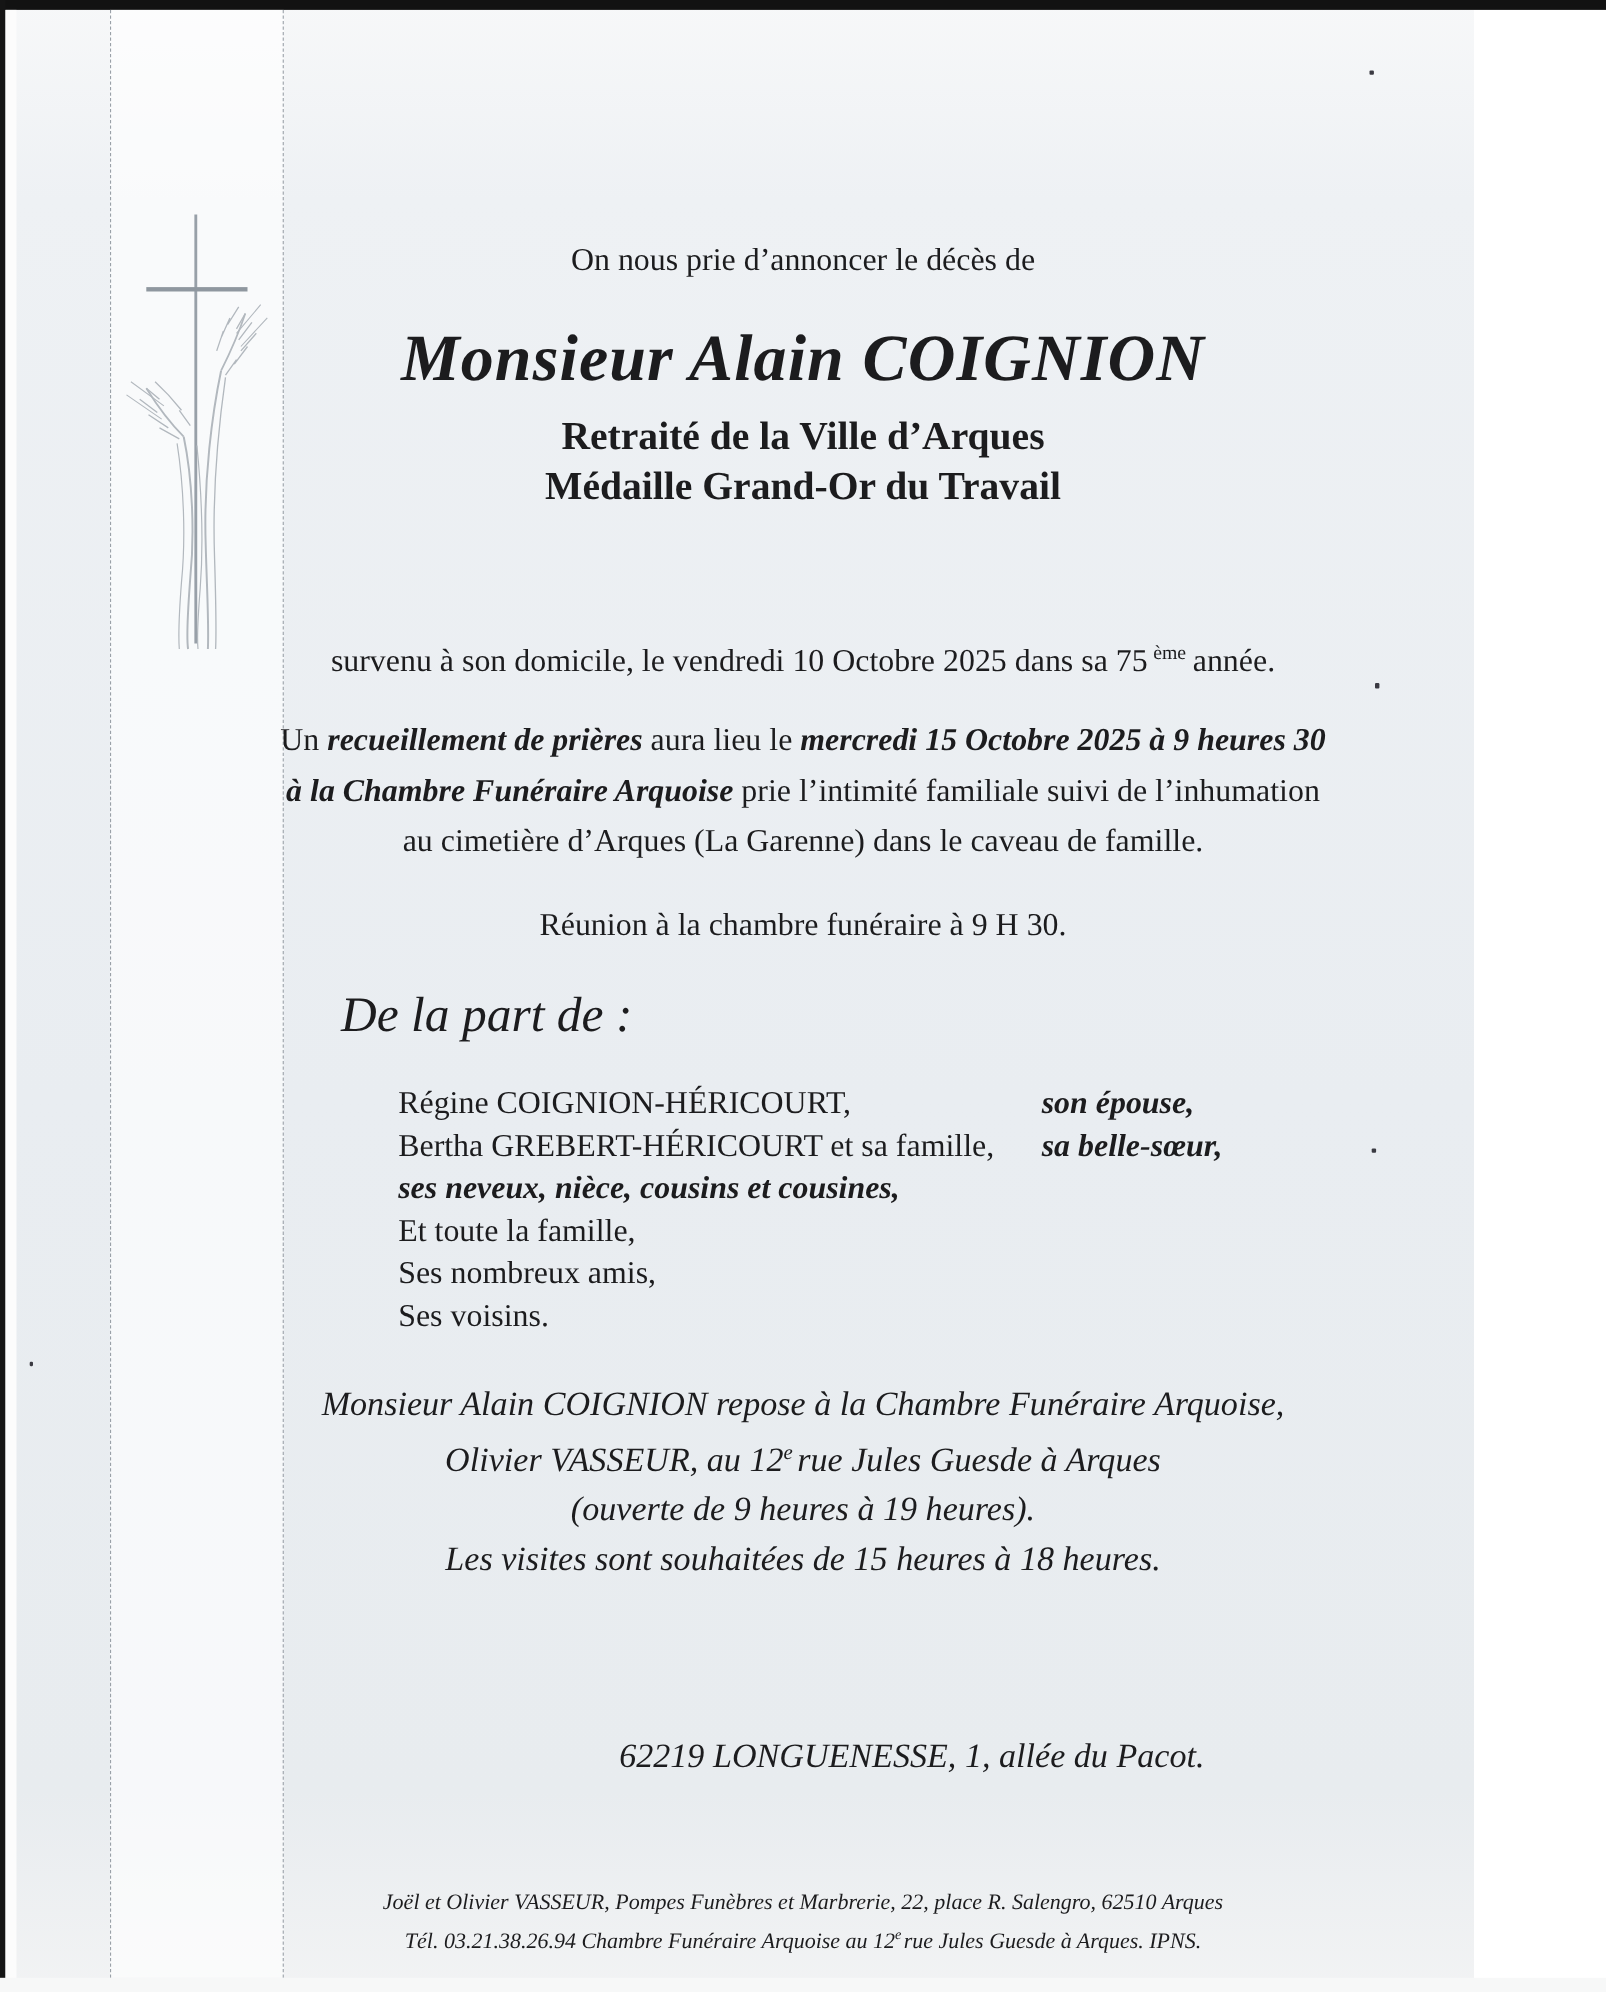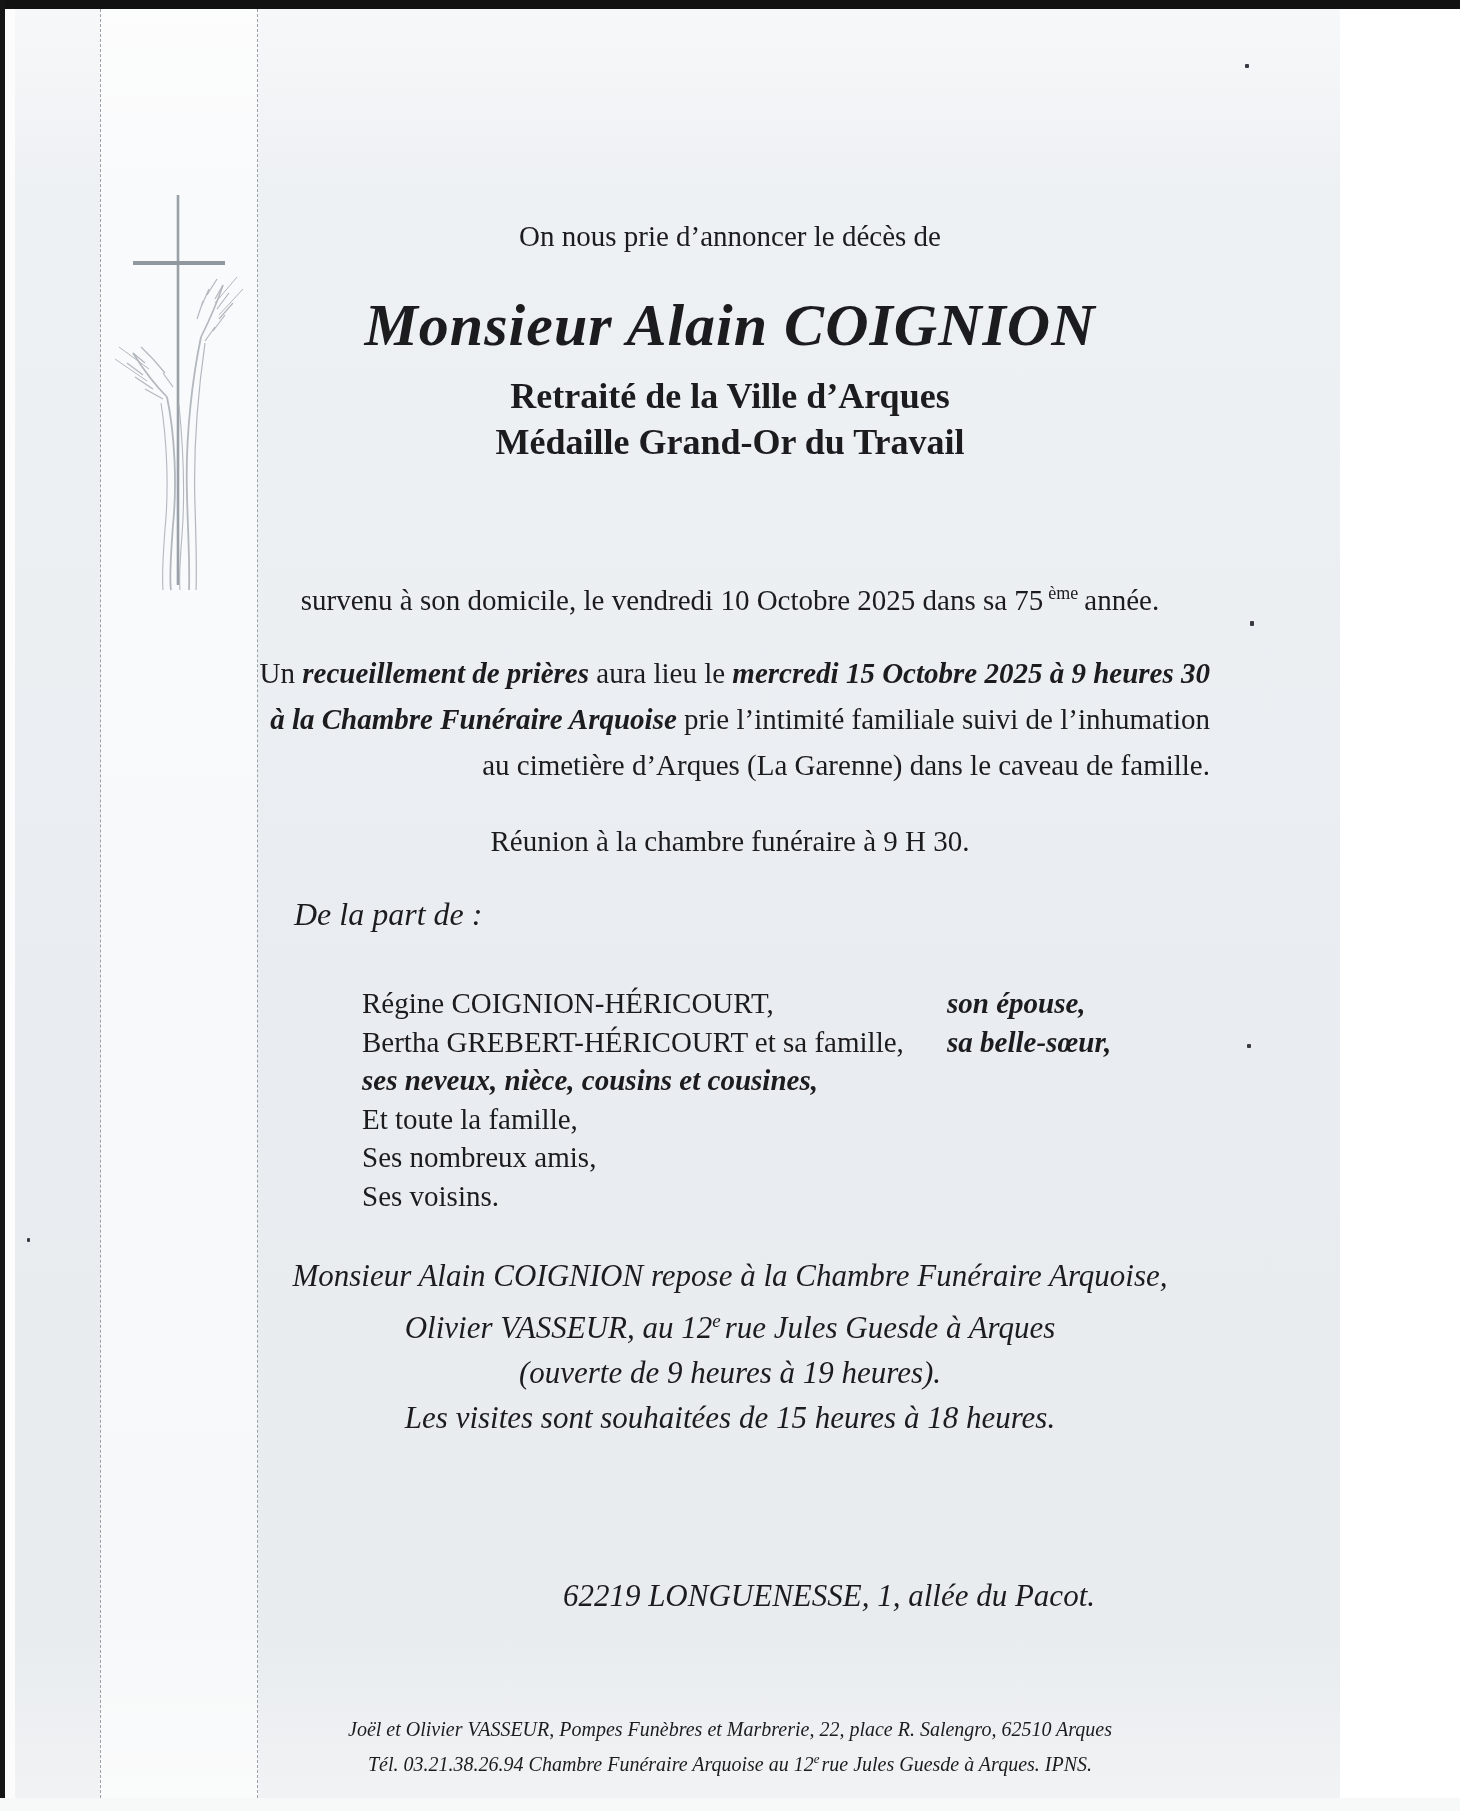--- a/index.html
+++ b/index.html
@@ -26,24 +26,24 @@
   .decor{position:absolute;left:105px;top:185px;}
   .speck{position:absolute;background:#3a3a42;border-radius:1px;}
 
   .tline{position:absolute;left:250px;width:960px;text-align:center;}
   .intro{top:220px;font-size:29px;}
   .name{top:291px;font-size:60px;font-weight:bold;font-style:italic;letter-spacing:1px;}
   .title1{top:375px;font-size:36px;font-weight:bold;}
   .title2{top:421px;font-size:36px;font-weight:bold;}
   .survenu{top:583px;font-size:29px;}
   .survenu sup{font-size:18px;vertical-align:super;margin:0 6px 0 5px;}
-  .prayer{top:650px;font-size:29px;line-height:46px;text-align:right;}
+  .prayer{top:650px;font-size:29px;line-height:46px;}
   .emph{font-weight:bold;font-style:italic;}
   .reunion{top:825px;font-size:29px;}
-  .from-heading{position:absolute;left:294px;top:896px;font-size:32px;font-style:italic;}
+  .from-heading{position:absolute;left:310px;top:896px;font-size:45px;font-style:italic;}
   .family{position:absolute;left:335px;top:984px;font-size:29px;line-height:38.5px;margin-left:27px;}
   .family .row{display:grid;grid-template-columns:585px auto;}
   .family .relation{font-weight:bold;font-style:italic;}
   .repose{top:1253px;font-size:31px;font-style:italic;line-height:45px;}
   .repose sup{font-size:19px;vertical-align:super;margin-right:4px;}
   .flowers{position:absolute;right:240px;top:1475px;text-align:right;font-size:25px;font-style:italic;line-height:33px;}
   .address{position:absolute;right:245px;top:1578px;font-size:31px;font-style:italic;}
   .footer{position:absolute;left:150px;top:1714px;width:1160px;text-align:center;font-size:20px;font-style:italic;line-height:30px;}
   .footer sup{font-size:13px;vertical-align:super;margin-right:2px;}
 </style>

